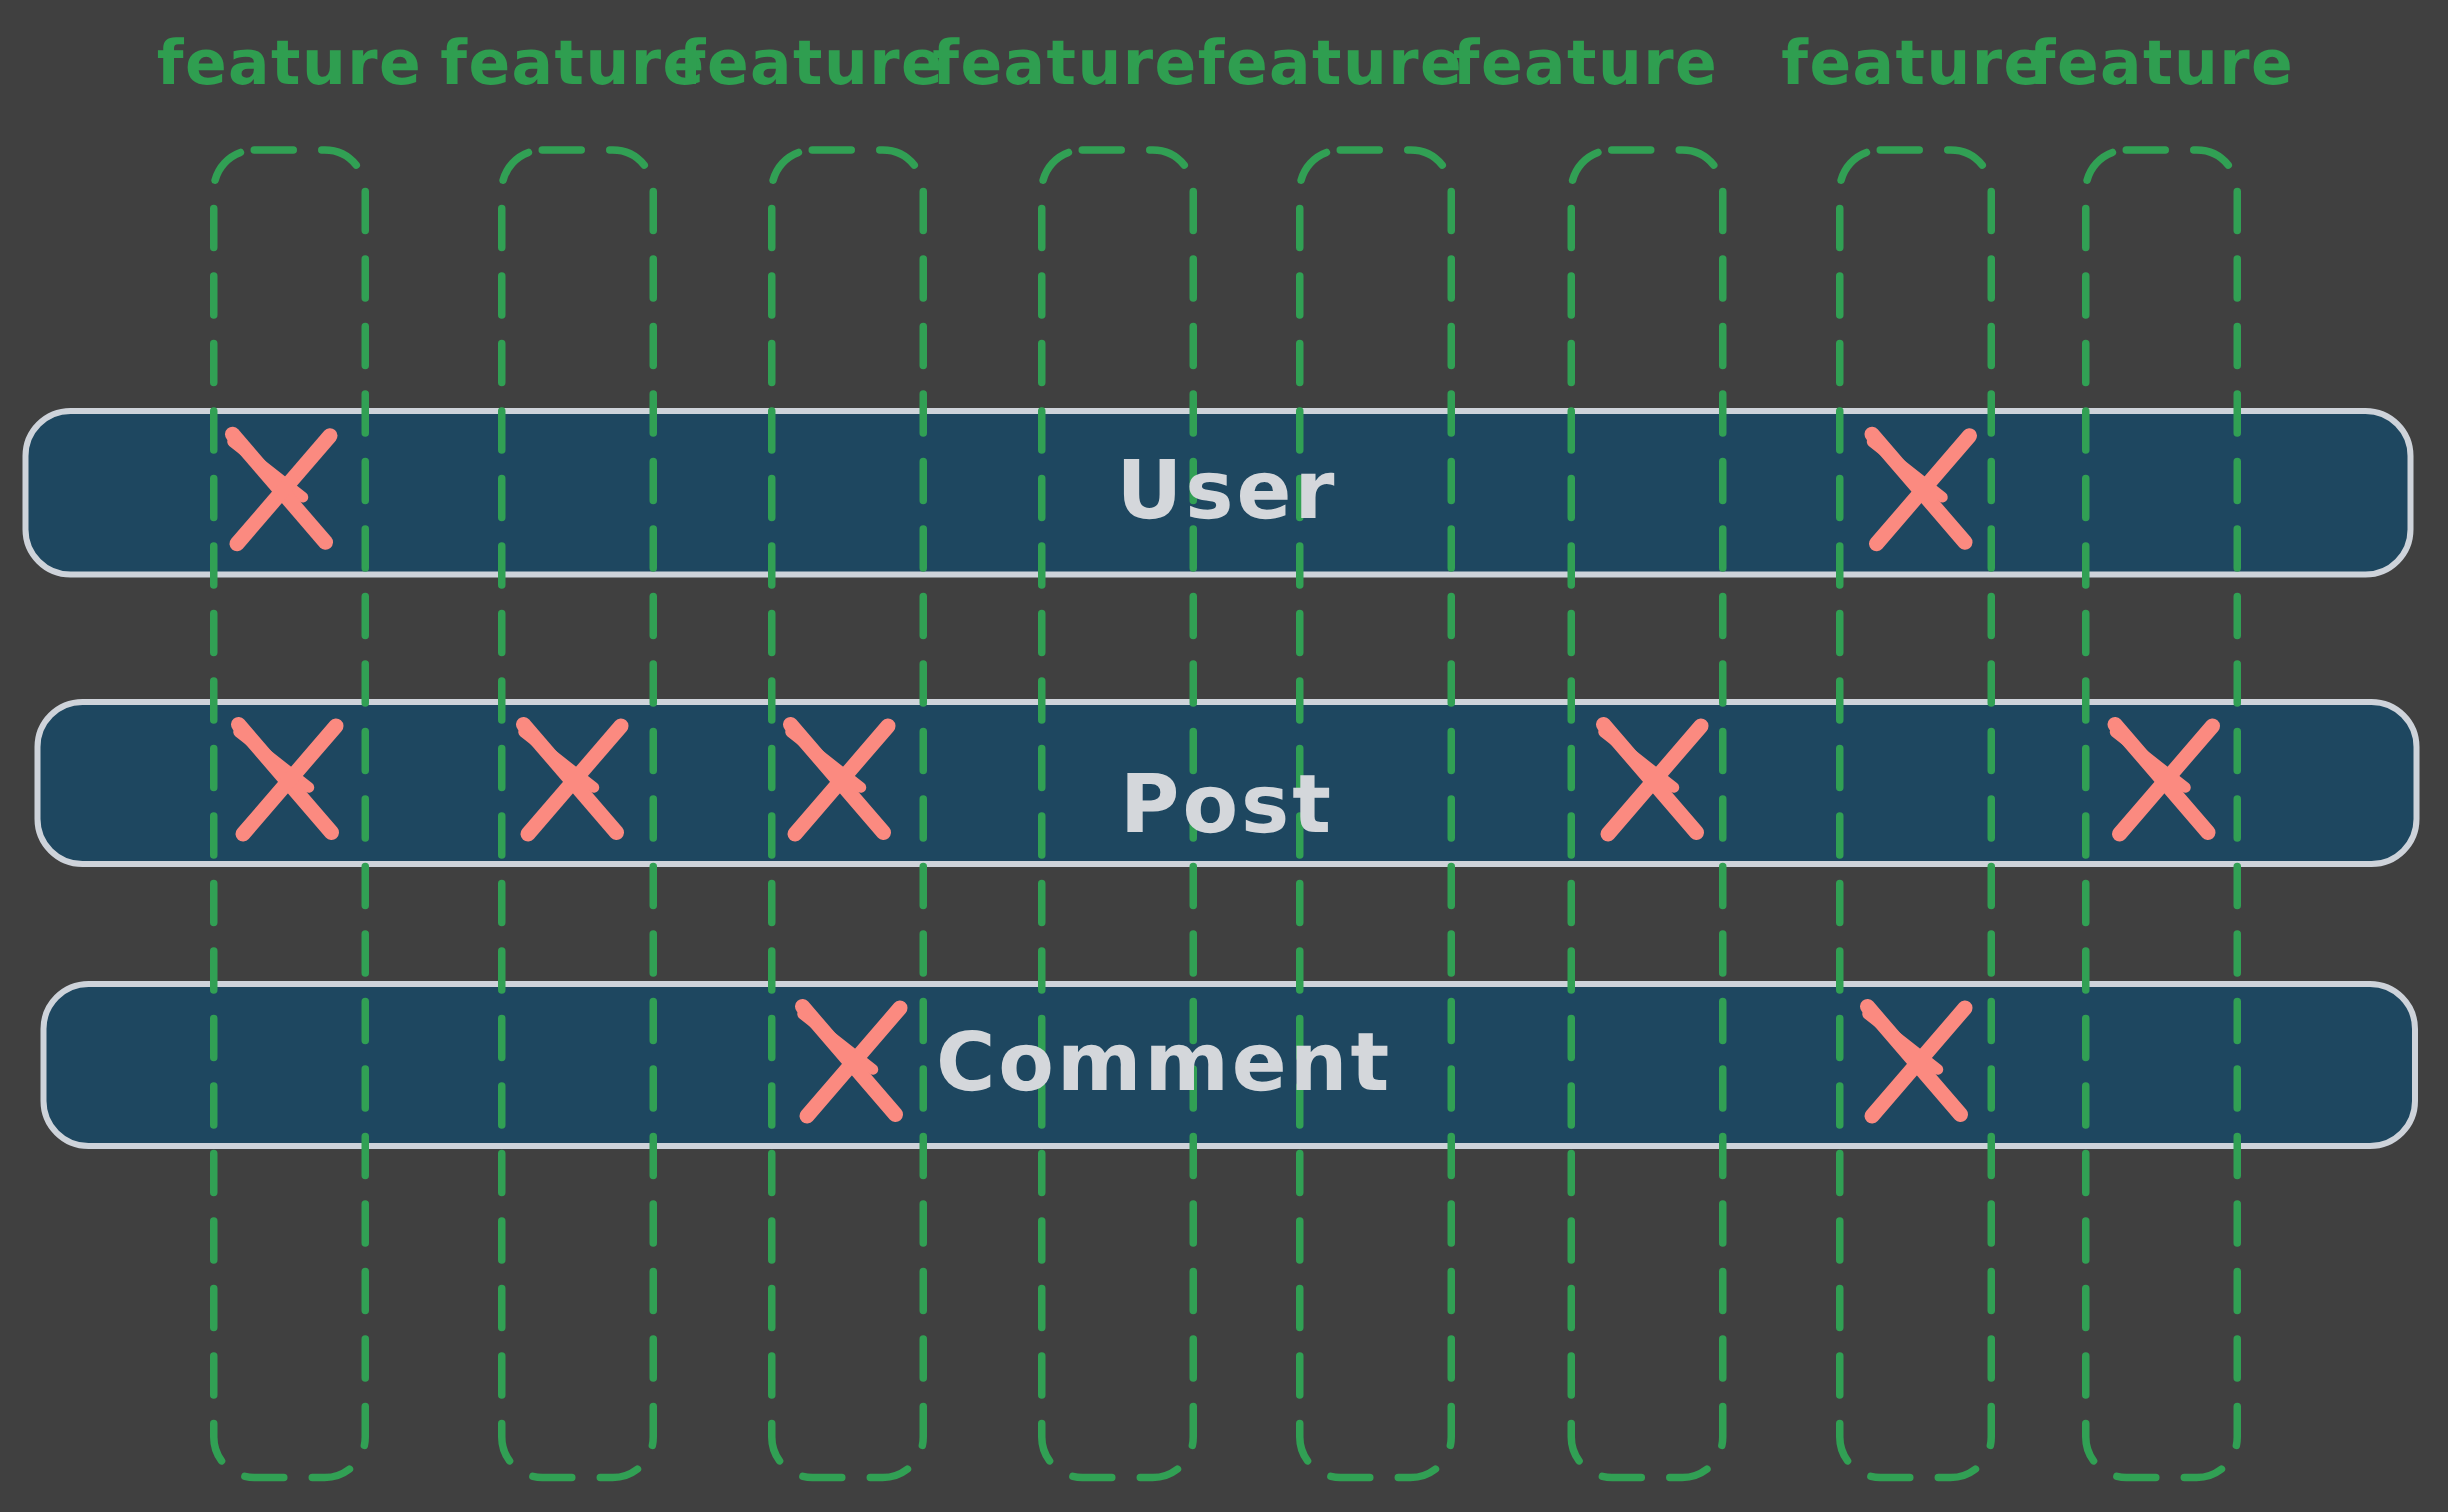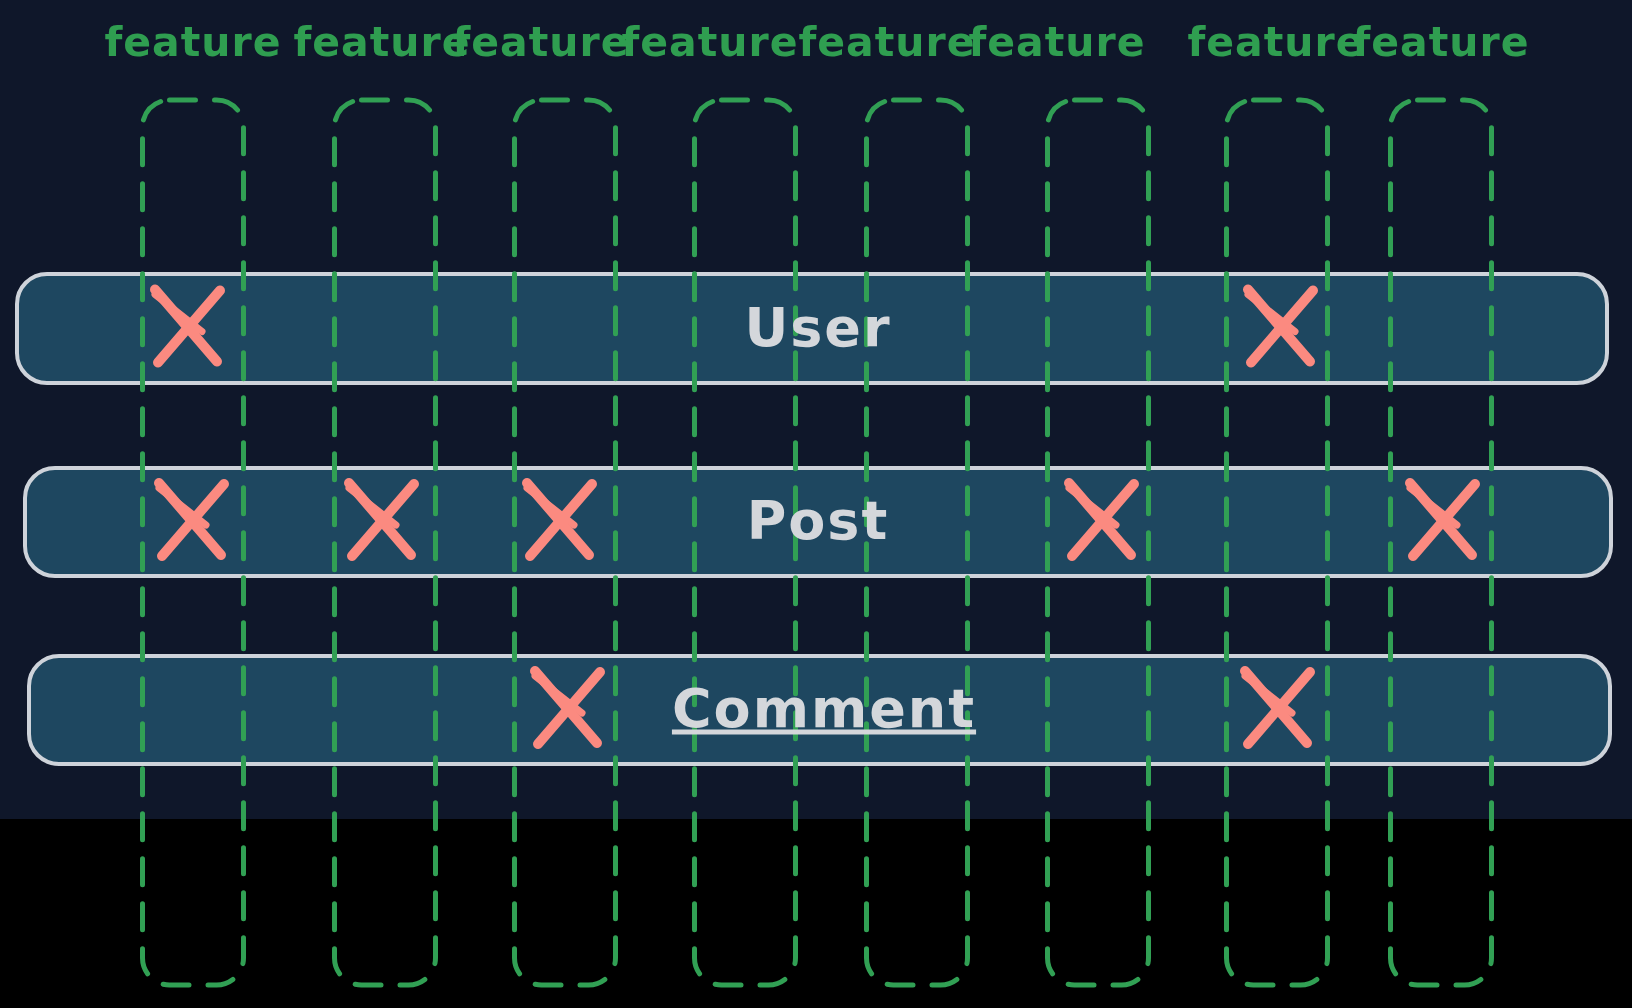--- a/index.html
+++ b/index.html
@@ -7,22 +7,22 @@
     padding: 0;
     background: #000000;
     width: 1632px;
     height: 1008px;
     overflow: hidden;
     font-family: "DejaVu Sans", sans-serif;
   }
   #canvas {
     position: relative;
     width: 1632px;
-    height: 819px;
-    background: #0f172a;
+    height: 1008px;
+    background: #404040;
   }
   #scene {
     position: absolute;
     left: 0;
     top: 0;
   }
   .feature-label {
     position: absolute;
     top: 18px;
     transform: translateX(-50%);
@@ -118,16 +118,16 @@
       <div class="feature-label" style="left: 382px;">feature</div>
       <div class="feature-label" style="left: 541px;">feature</div>
       <div class="feature-label" style="left: 710px;">feature</div>
       <div class="feature-label" style="left: 887px;">feature</div>
       <div class="feature-label" style="left: 1057px;">feature</div>
       <div class="feature-label" style="left: 1276px;">feature</div>
       <div class="feature-label" style="left: 1441px;">feature</div>
     </div>
   <div id="row-labels">
       <div class="row-label" style="left: 818px; top: 326.5px;">User</div>
-      <div class="row-label" style="left: 818px; top: 520px;">Post</div>
-      <div class="row-label" style="left: 824px; top: 708px; text-decoration: underline;">Comment</div>
+      <div class="row-label" style="left: 818px; top: 536px;">Post</div>
+      <div class="row-label" style="left: 776px; top: 708px;">Comment</div>
     </div>
 </div>
 
 </body></html>

